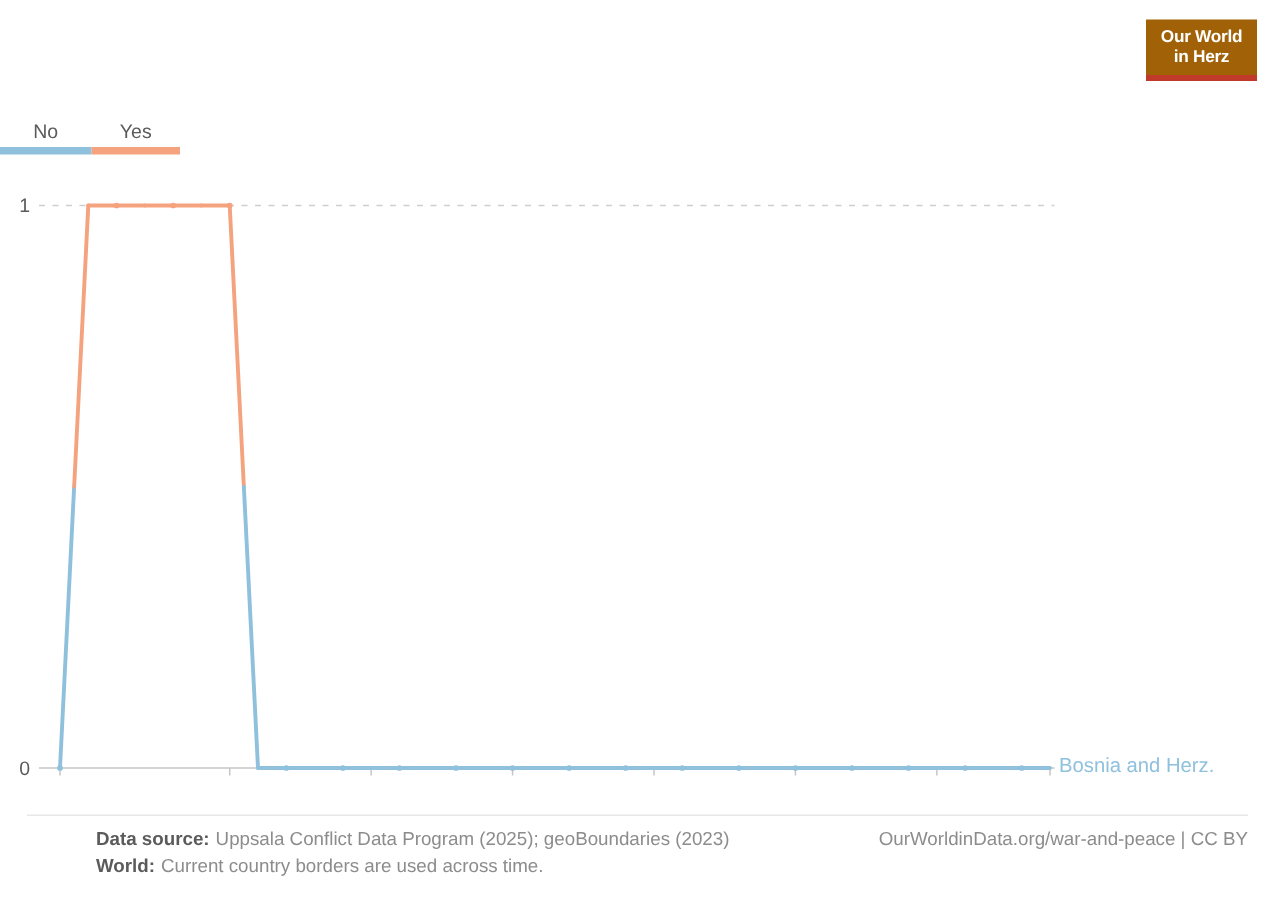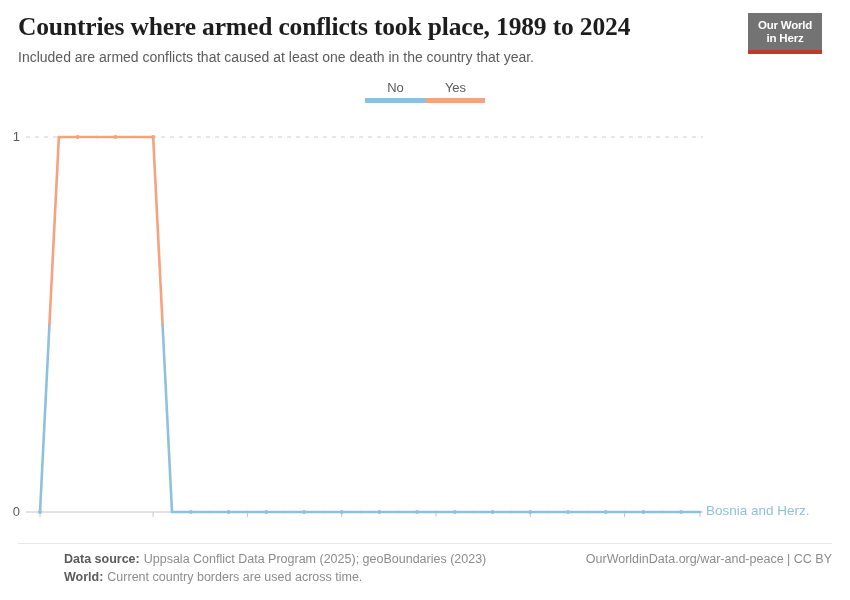--- a/index.html
+++ b/index.html
@@ -39,44 +39,44 @@
     font-size: 14px;
     line-height: 19px;
     color: #5b5b5b;
     margin: 6px 0 0 0;
     white-space: nowrap;
   }
 
   
   .owid-logo {
     position: absolute;
-    right: 28px; top: 13px;
+    right: 12px; top: 13px;
     width: 74px;
-    background: #737373;
+    background: #a16207;
     border-bottom: 4px solid #c0392b;
     padding: 6px 4px 5px 4px;
     text-align: center;
   }
   .owid-logo .l1, .owid-logo .l2 {
     display: block;
     color: #ffffff;
     font-family: "Liberation Sans", sans-serif;
     font-size: 11.5px;
     font-weight: bold;
     line-height: 13px;
     letter-spacing: -0.2px;
   }
 
   
   .legend {
     position: absolute;
     left: 0; top: 80px;
     width: 850px;
     display: flex;
-    justify-content: center;
+    justify-content: flex-start;
     pointer-events: none;
   }
   .legend-inner { pointer-events: auto; }
   .legend-labels {
     display: flex;
   }
   .legend-label {
     font-size: 13px;
     color: #5b5b5b;
     text-align: center;
@@ -142,24 +142,20 @@
     color: #8c8c8c;
     white-space: nowrap;
   }
   .footer-note { margin-top: 1px; }
 </style>
 </head>
 <body>
 
 <div id="root">
 
-  <div class="header">
-    <h1 class="chart-title">Countries where armed conflicts took place, 1989 to 2024</h1>
-    <p class="chart-subtitle">Included are armed conflicts that caused at least one death in the country that year.</p>
-  </div>
 
   <div class="owid-logo">
     <span class="l1">Our World</span>
     <span class="l2">in Herz</span>
   </div>
 
   <div class="legend">
     <div class="legend-inner">
       <div class="legend-labels">
         <div class="legend-label no">No</div>

